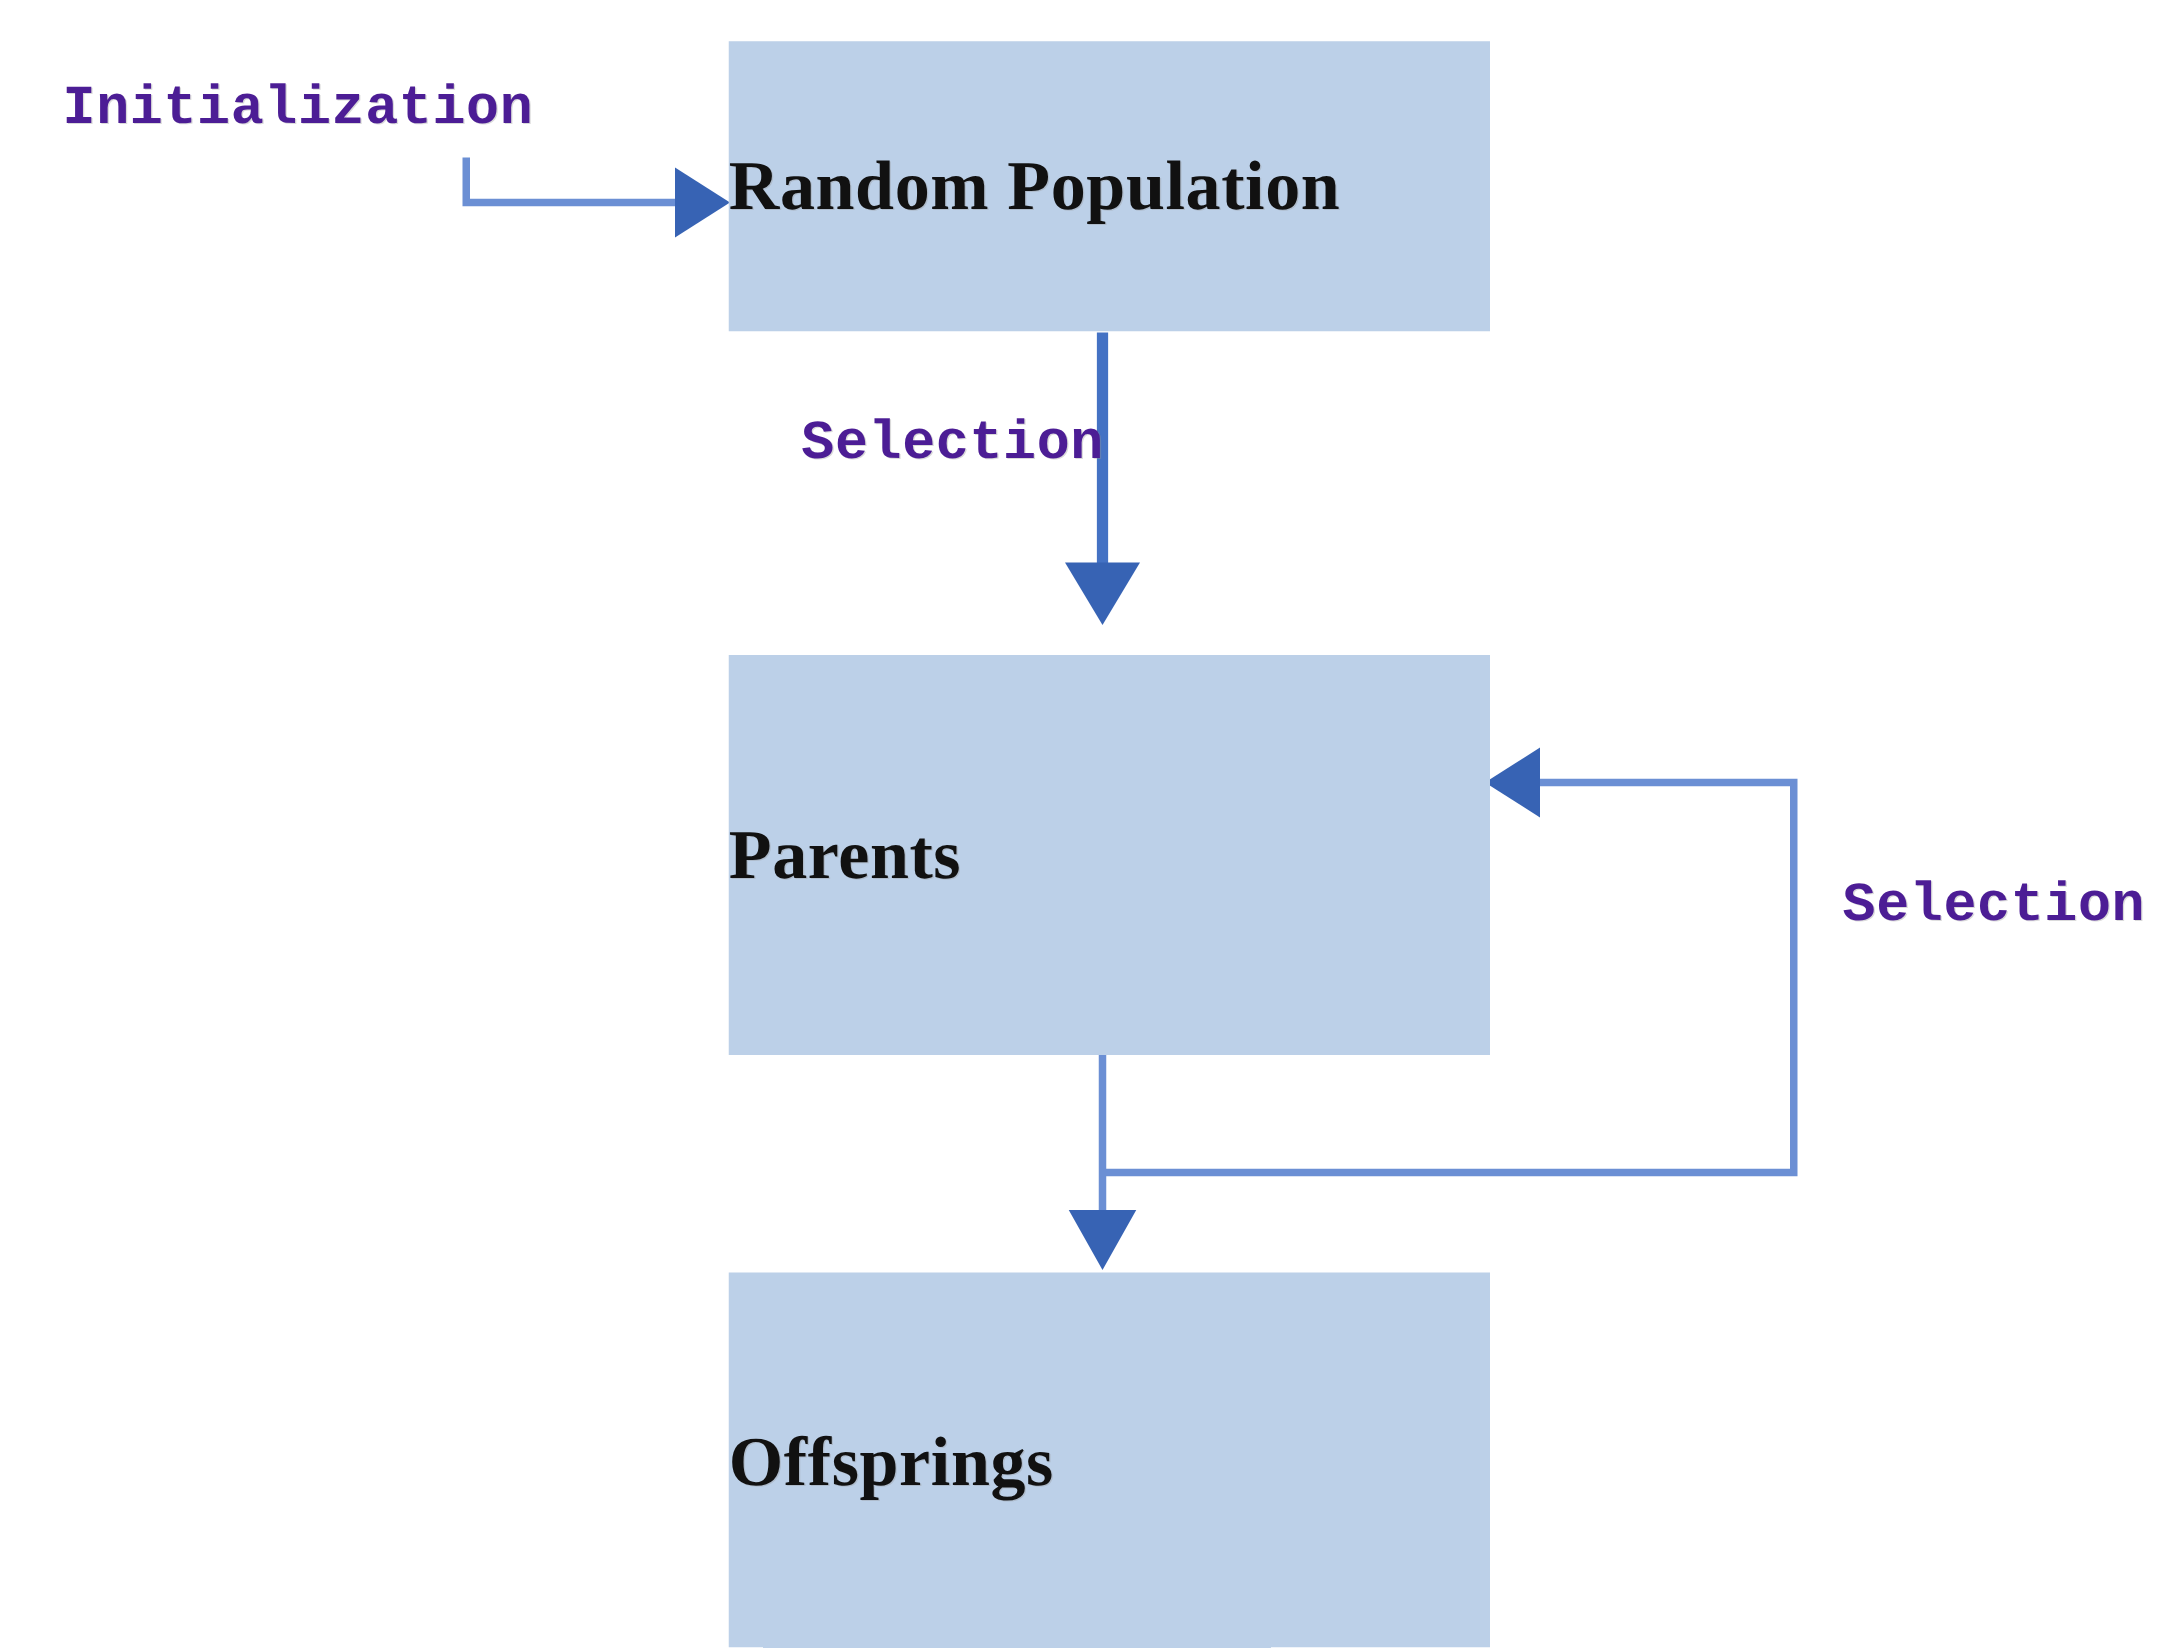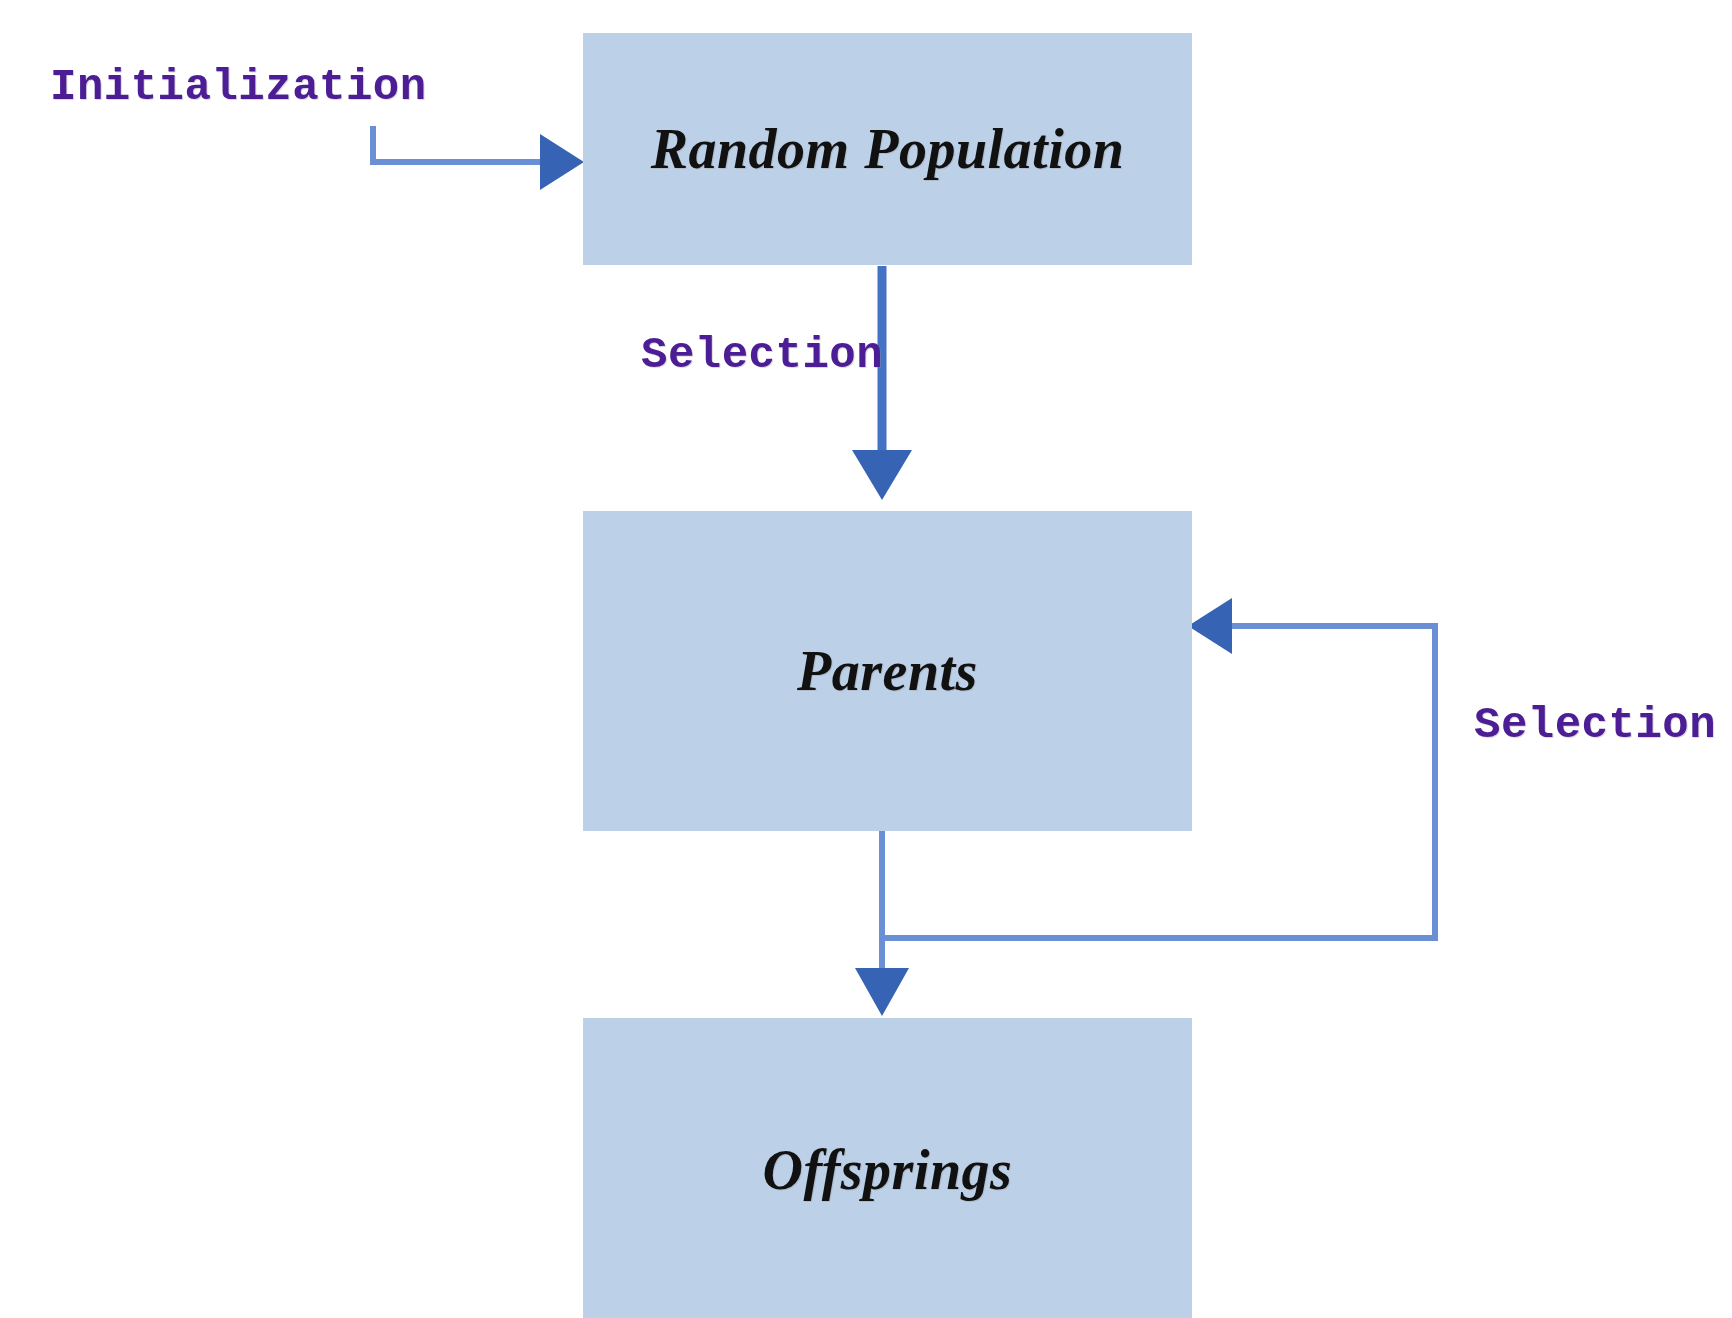--- a/index.html
+++ b/index.html
@@ -17,22 +17,20 @@
     height: 1318px;
     background: #ffffff;
     overflow: hidden;
   }
   .node-box {
     position: absolute;
     background: #BCD0E8;
     box-sizing: border-box;
     display: flex;
     align-items: center;
-    justify-content: center;
-    font-style: italic;
   }
   .node-label {
     font-family: "Liberation Serif", "DejaVu Serif", serif;
     font-weight: bold;
     font-size: 56px;
     color: #111111;
     letter-spacing: 0.5px;
     white-space: nowrap;
     text-shadow: 1px 1px 0 rgba(150,150,150,0.35);
   }
@@ -80,21 +78,21 @@
     <g>
       <path d="M 883 938 L 1435 938 L 1435 626 L 1225 626" fill="none" stroke="#6B8FD4" stroke-width="6" stroke-linejoin="miter"></path>
       <polygon points="1232,598 1188,626 1232,654" fill="#3763B4"></polygon>
     </g>
   </svg>
 
   <div class="node-box" style="left:583px; top:33px; width:609px; height:232px;">
     <span class="node-label">Random Population</span>
   </div>
 
-  <div class="node-box" style="left:583px; top:511px; width:609px; height:320px;">
+  <div class="node-box" style="left:583px; top:524px; width:609px; height:320px;">
     <span class="node-label">Parents</span>
   </div>
 
   <div class="node-box" style="left:583px; top:1018px; width:609px; height:304px;">
     <span class="node-label">Offsprings</span>
   </div>
 
   <div class="edge-label" style="left:50px; top:62px;">Initialization</div>
 
   <div class="edge-label" style="left:617px; top:330px;margin-left:24px;">Selection</div>

